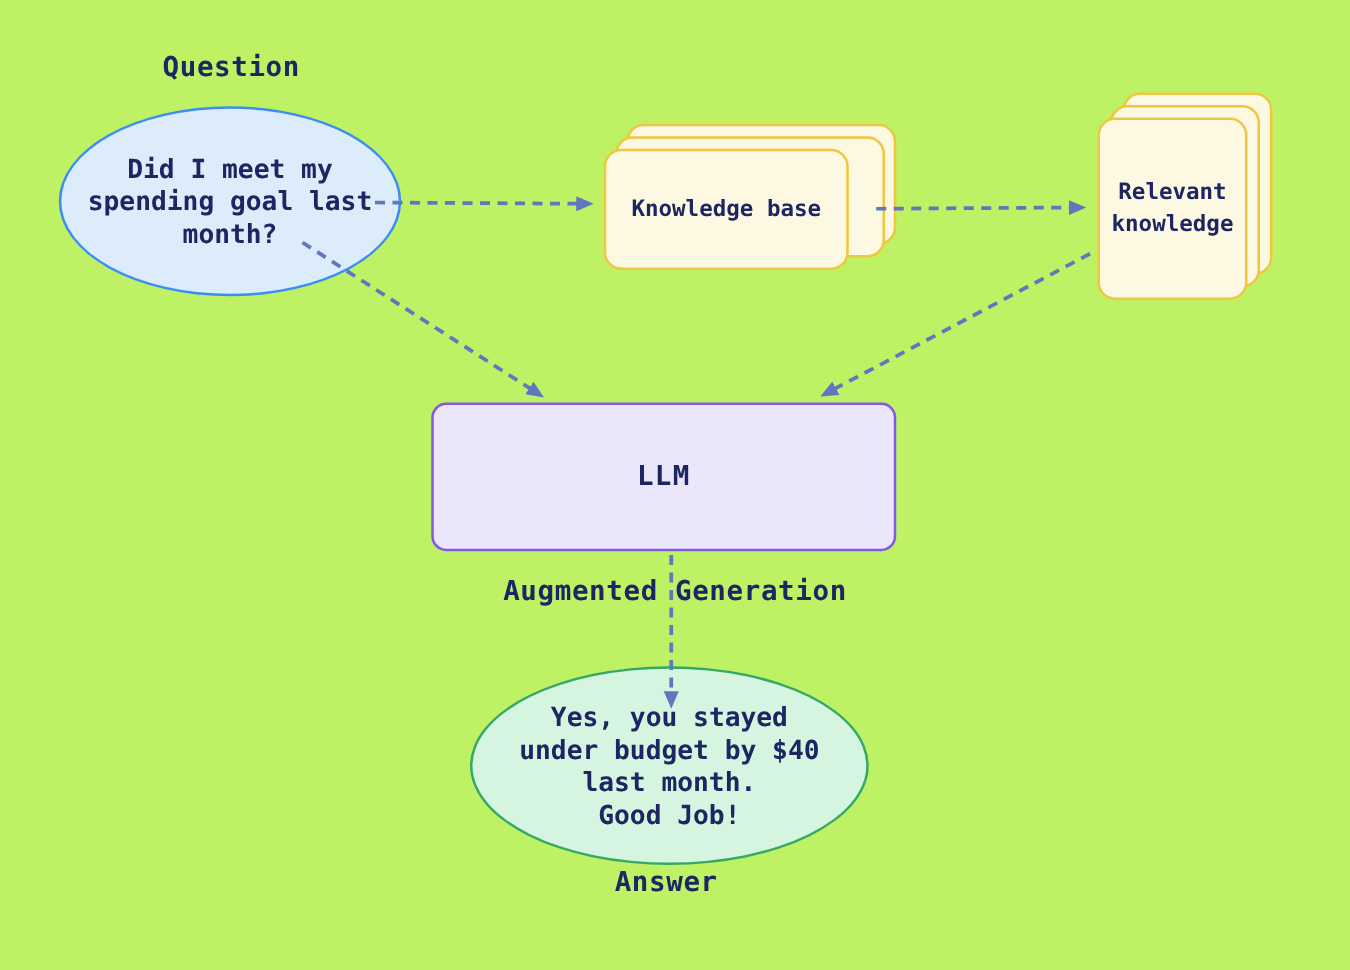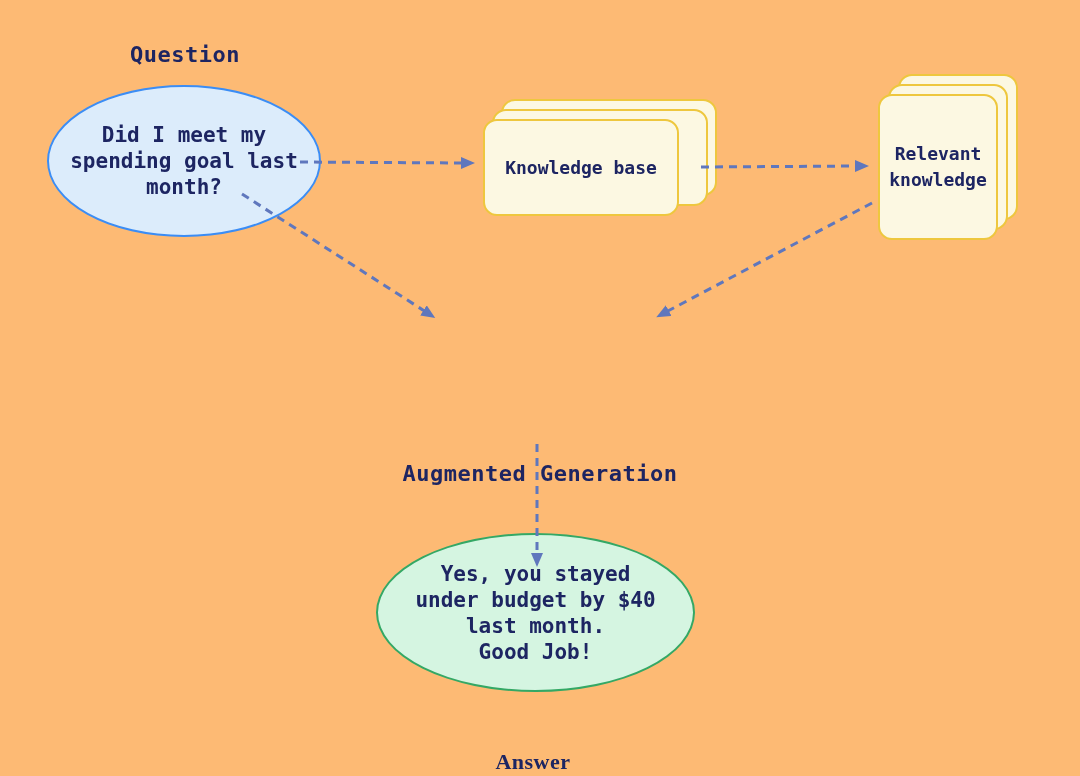--- a/index.html
+++ b/index.html
@@ -4,21 +4,21 @@
 <style>
   html, body {
     margin: 0;
     padding: 0;
     background: #ffffff;
   }
   .canvas {
     position: relative;
     width: 1080px;
     height: 776px;
-    background: #fdba74;
+    background: #bef264;
     overflow: hidden;
     font-family: "DejaVu Sans Mono", "Liberation Mono", monospace;
     color: #1d2562;
   }
   .label {
     position: absolute;
     text-align: center;
     font-size: 22px;
     font-weight: bold;
     letter-spacing: 0.5px;
@@ -108,31 +108,34 @@
 
   <div class="card-stack">
     <div class="card" style="left:898px; top:74px; width:120px; height:146px;"></div>
     <div class="card" style="left:888px; top:84px; width:120px; height:146px;"></div>
     <div class="card front" style="left:878px; top:94px; width:120px; height:146px;">
       <div>Relevant
 knowledge</div>
     </div>
   </div>
 
+  <div class="llm-box">
+    <div>LLM</div>
+  </div>
 
   <div class="label" style="left:380px; top:461px; width:320px;">Augmented Generation</div>
 
   <div class="ellipse green" style="left:376px; top:533px; width:315px; height:155px;">
     <div style="padding:0 20px;">Yes, you stayed
 under budget by $40
 last month.
 Good Job!</div>
   </div>
 
-  <div class="label" style="left:433px; top:749px; width:200px;font-family:Liberation Serif, serif;">Answer</div>
+  <div class="label" style="left:433px; top:694px; width:200px;">Answer</div>
 
   <svg class="edges-layer" viewBox="0 0 1080 776" xmlns="http://www.w3.org/2000/svg">
     <defs>
       <marker id="arrowhead" markerUnits="userSpaceOnUse" markerWidth="16" markerHeight="14" refX="3" refY="6" orient="auto">
         <path d="M0,0 L14,6 L0,12 Z" fill="#5f77bd"></path>
       </marker>
     </defs>
     <line x1="300" y1="162" x2="464" y2="163" marker-end="url(#arrowhead)"></line>
     <line x1="701" y1="167" x2="858" y2="166" marker-end="url(#arrowhead)"></line>
     <line x1="242" y1="194" x2="426" y2="312" marker-end="url(#arrowhead)"></line>

